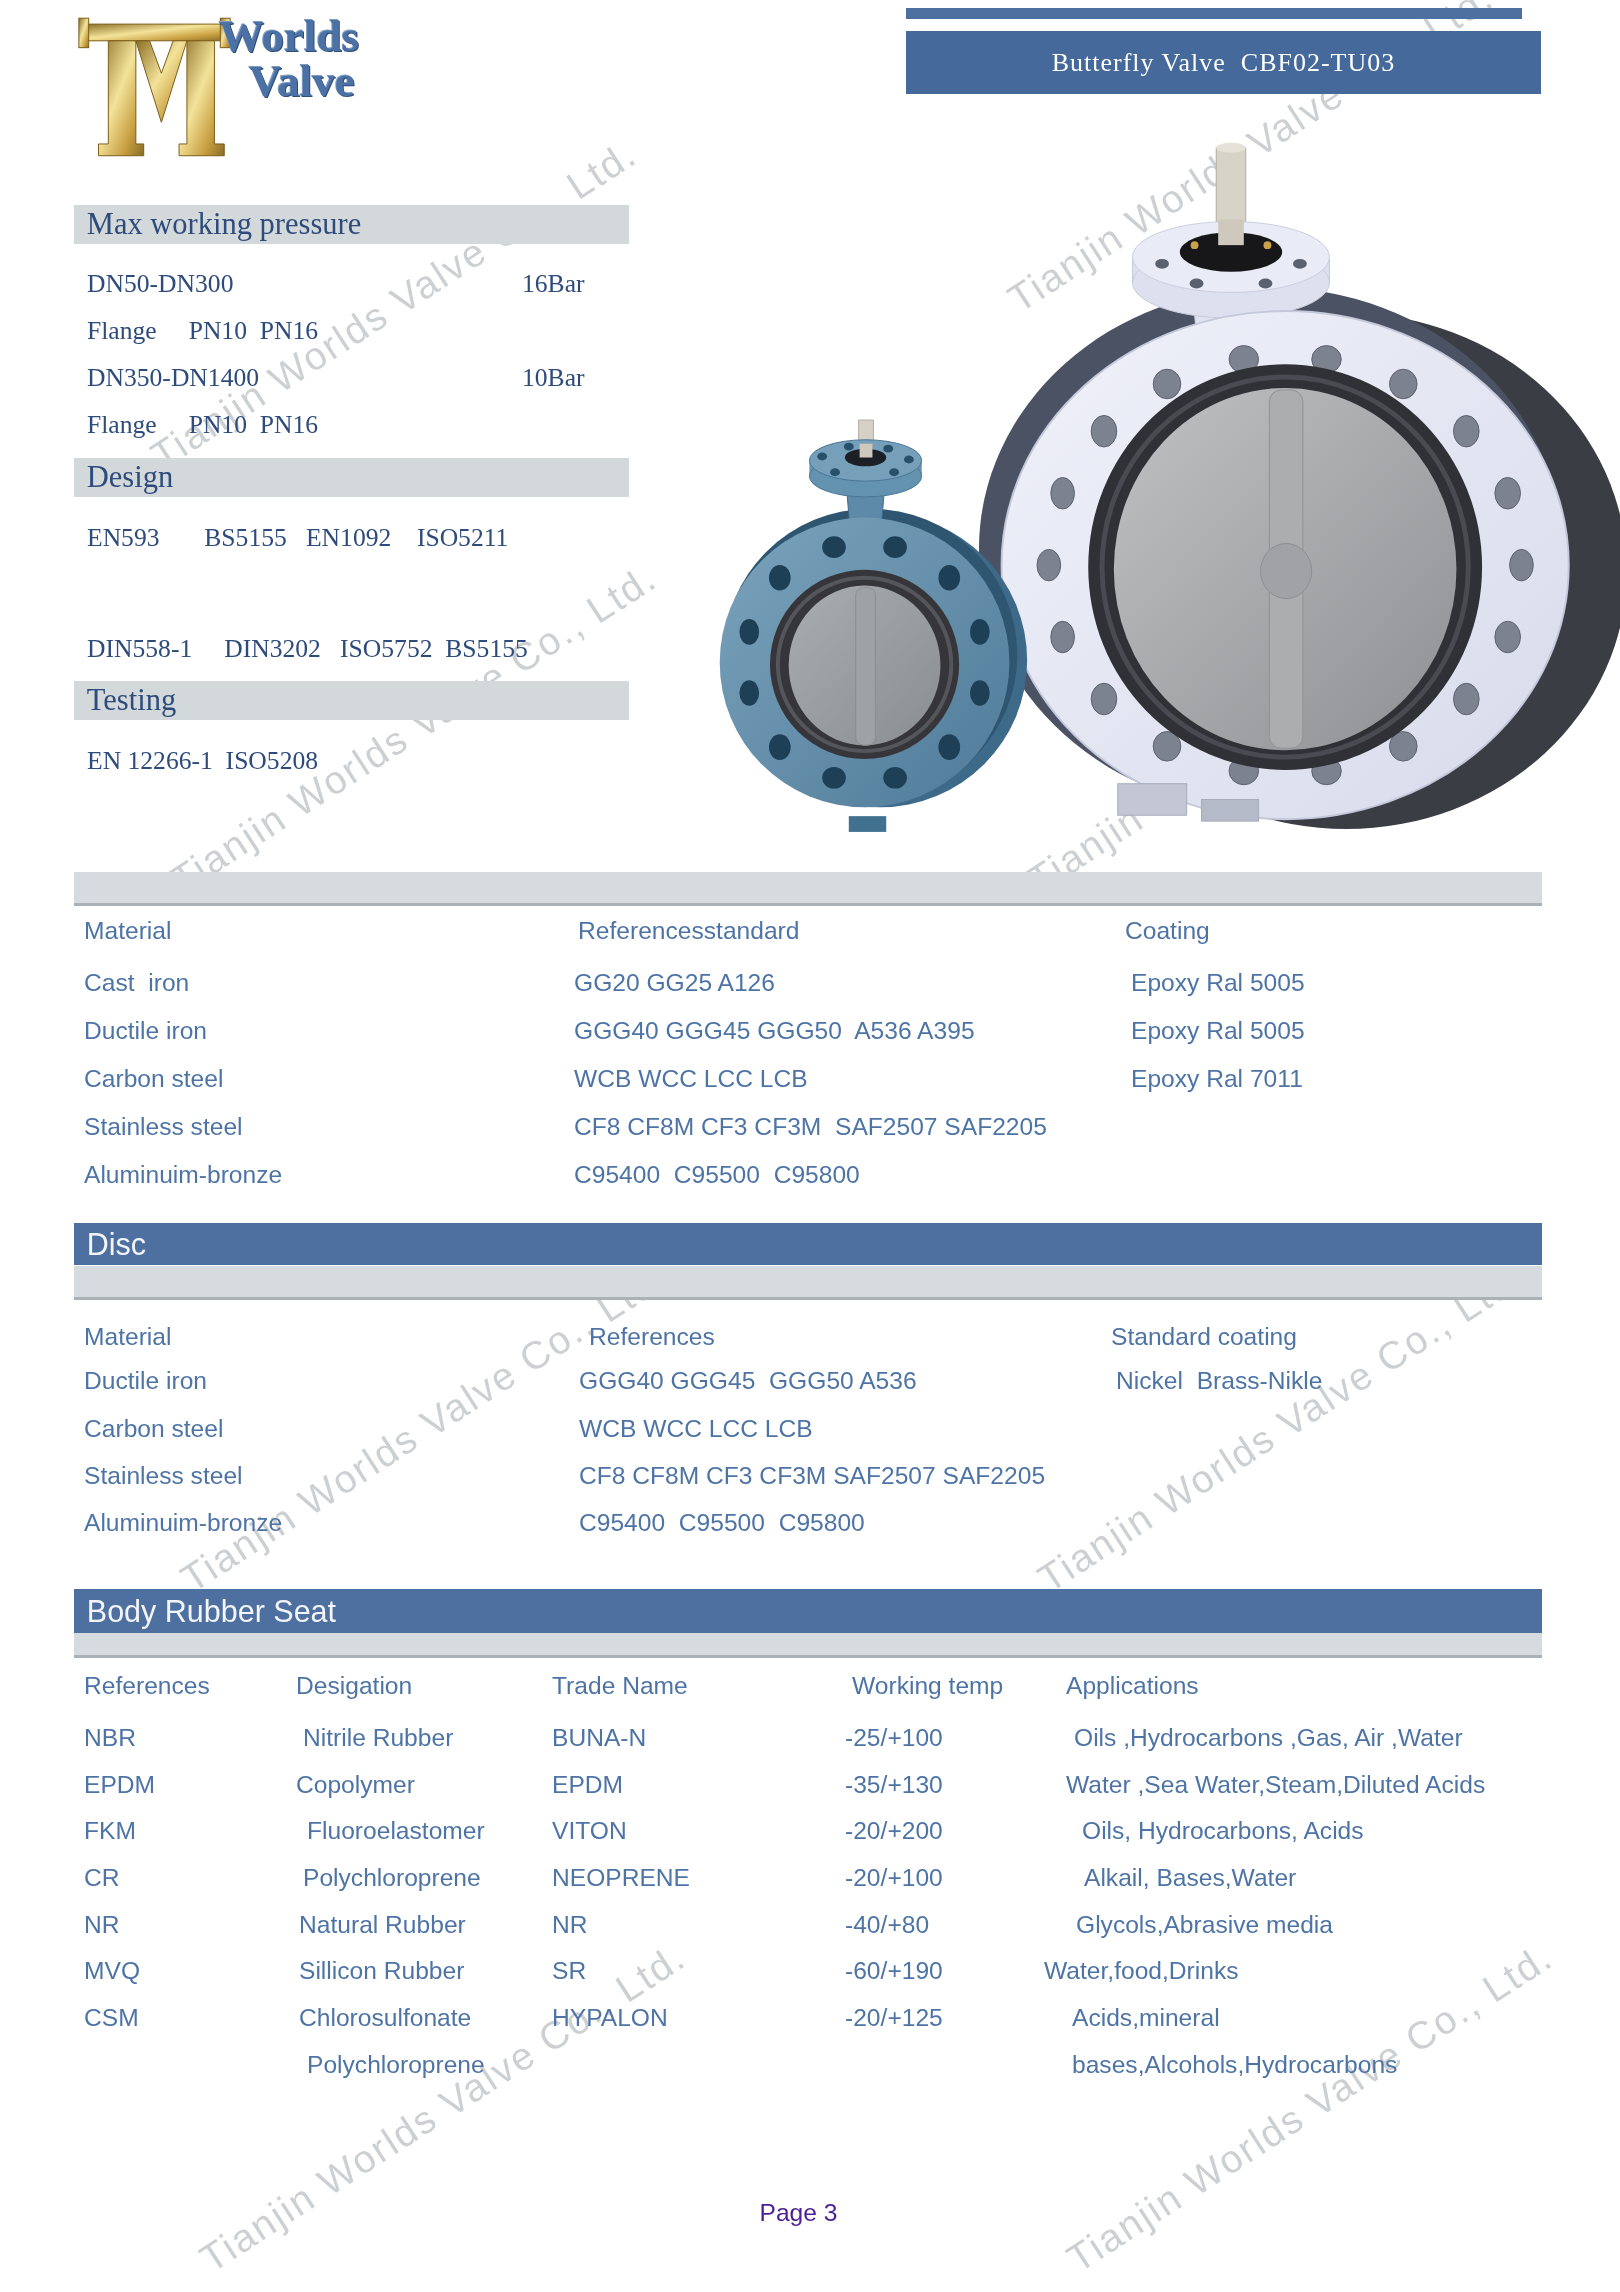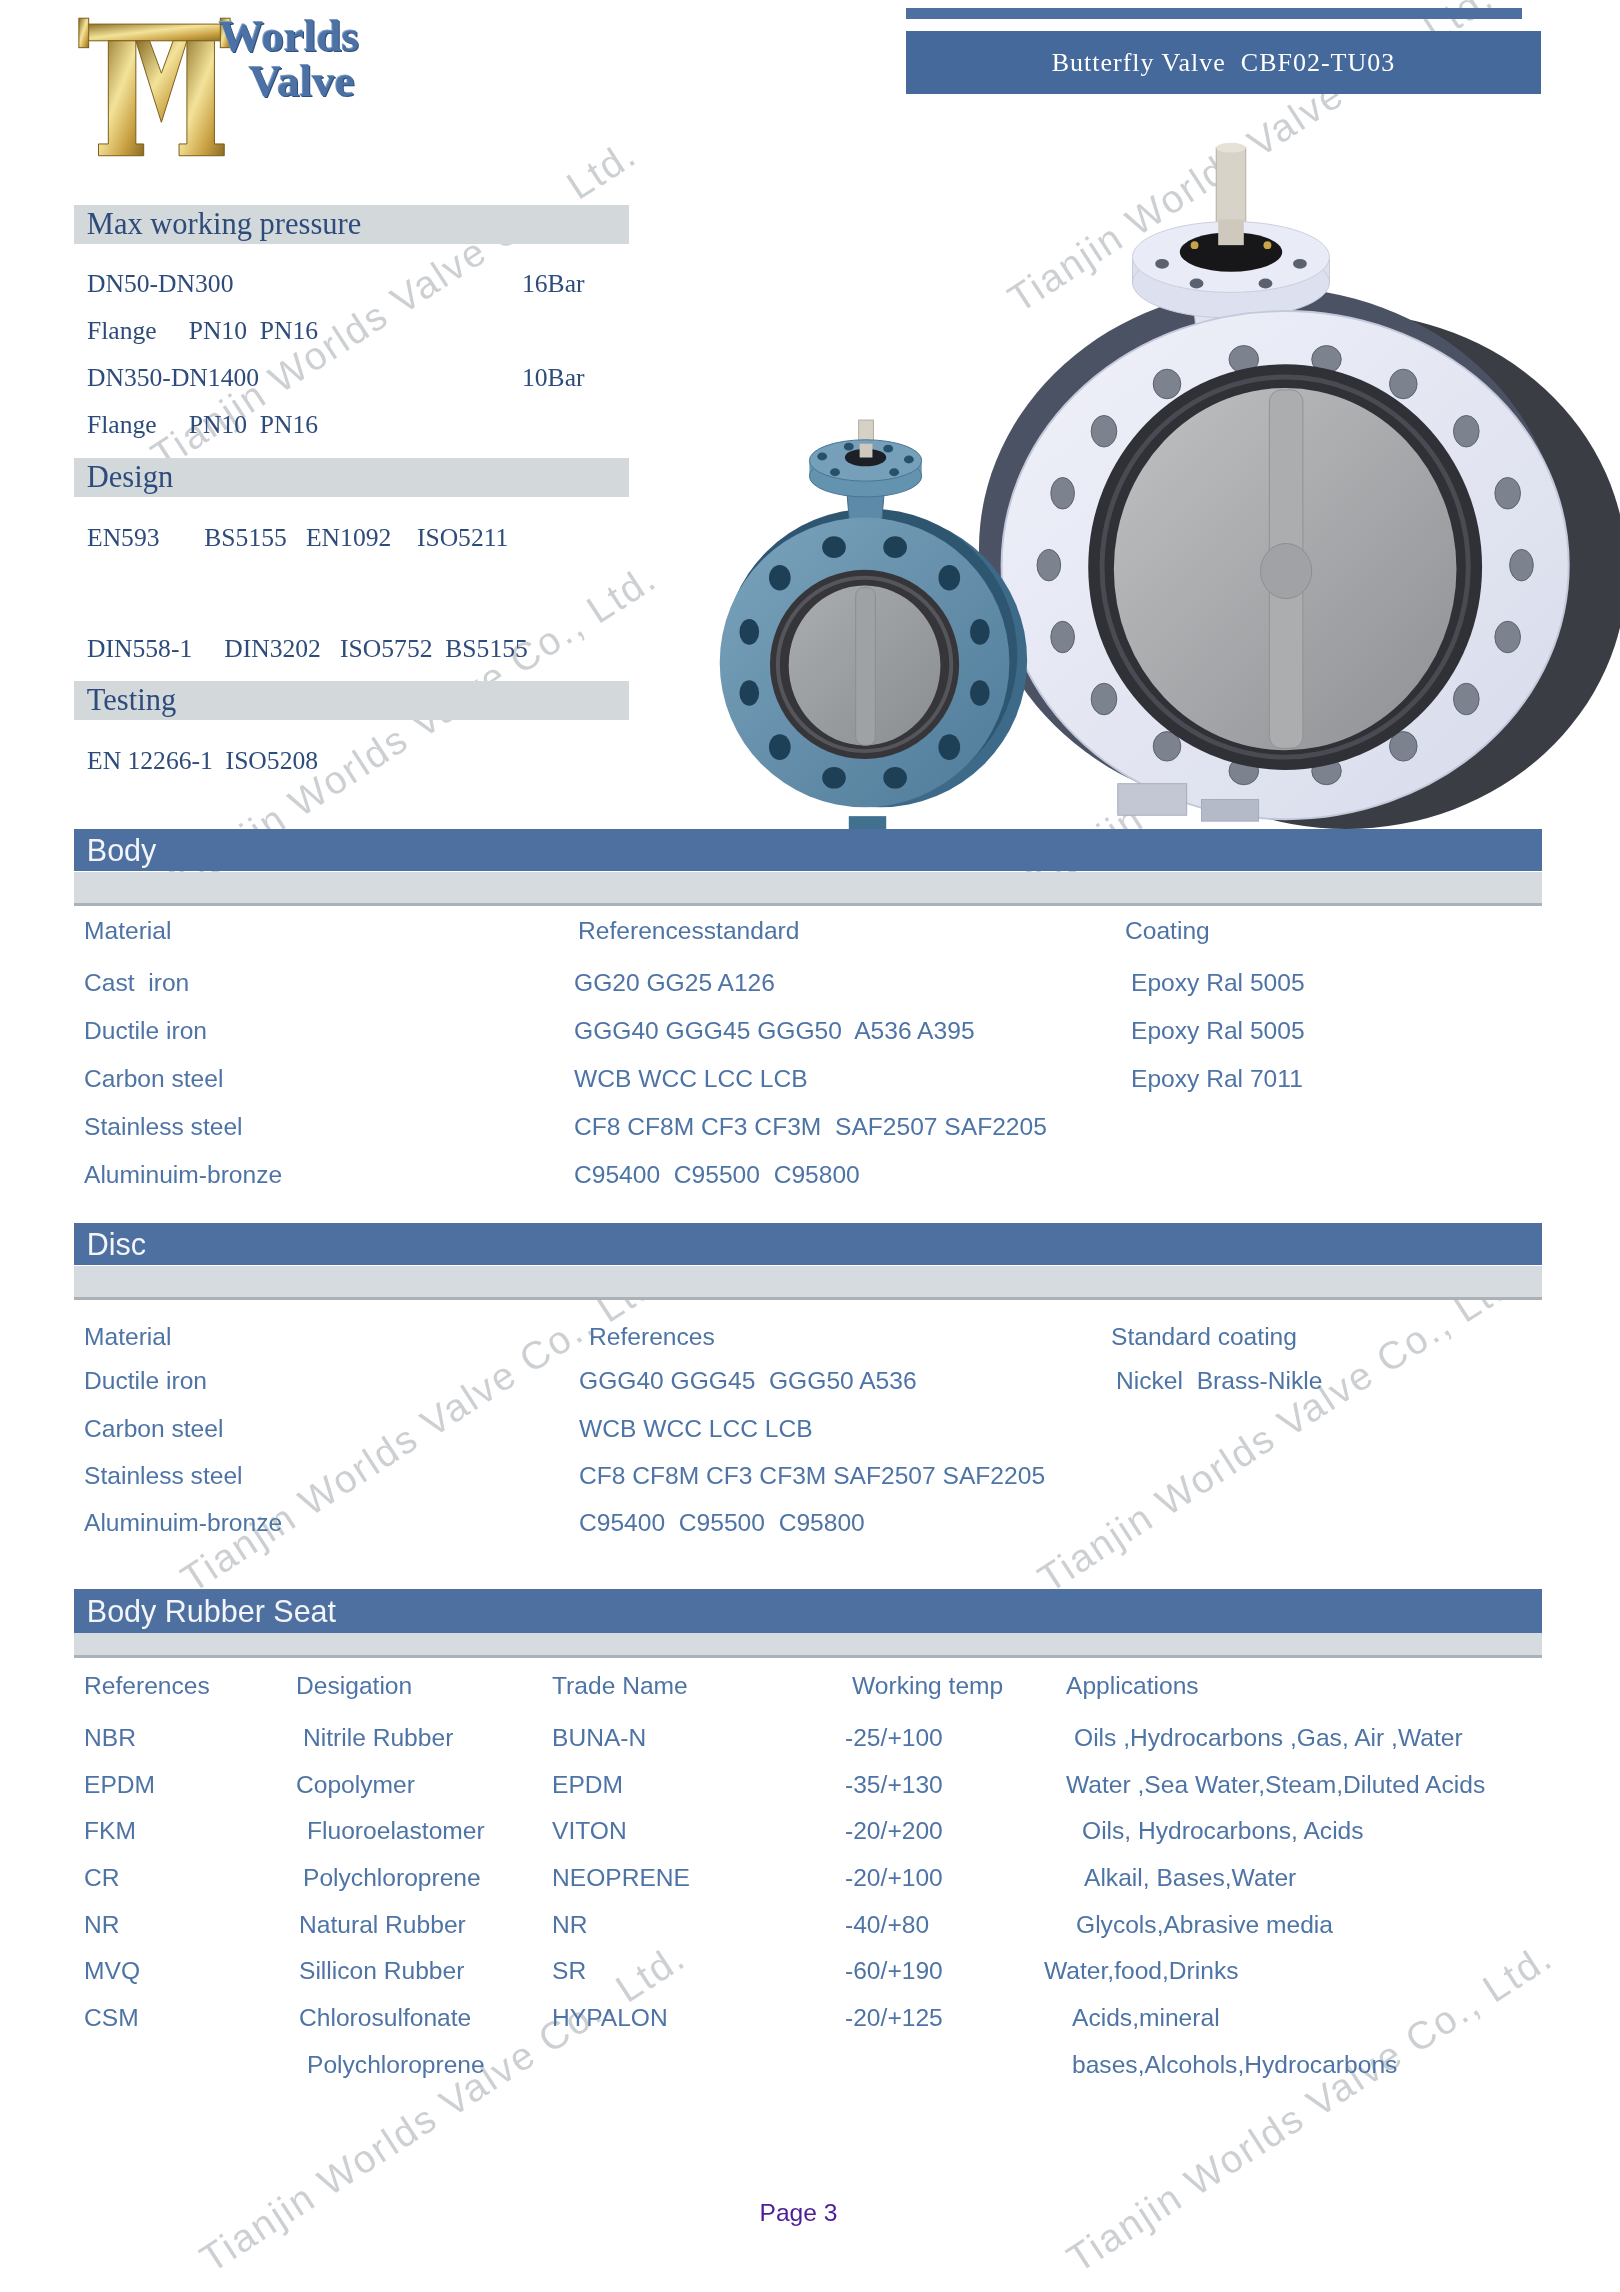--- a/index.html
+++ b/index.html
@@ -207,21 +207,20 @@
     </g>
 
     <circle cx="166" cy="254" r="96" fill="#36363a"></circle>
     <circle cx="166" cy="254" r="88" fill="none" stroke="#55565c" stroke-width="4"></circle>
     <ellipse cx="166" cy="255" rx="77" ry="81" fill="url(#discB)"></ellipse>
     <rect x="157" y="176" width="20" height="160" rx="8" fill="#9fa2a4" stroke="#8a8d8f"></rect>
 
     <rect x="150" y="408" width="38" height="16" fill="#41718f"></rect>
   </svg>
 
-  <div class="abs blue-bar" style="top:829px;height:42px;line-height:42px;">Body</div>
   <div class="abs sub-bar" style="top:872px;"></div>
 
   <div class="trow" style="top:917px;">
     <span class="tcell" style="left:84px;">Material</span>
     <span class="tcell" style="left:578px;">Referencesstandard</span>
     <span class="tcell" style="left:1125px;">Coating</span>
   </div>
   <div class="trow" style="top:969px;">
     <span class="tcell" style="left:84px;">Cast  iron</span>
     <span class="tcell" style="left:574px;">GG20 GG25 A126</span>

